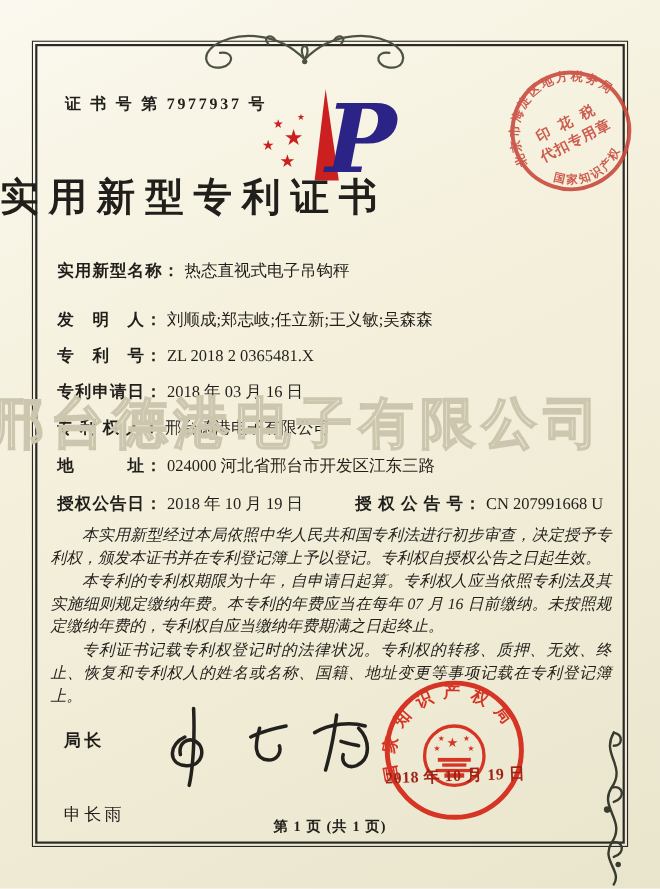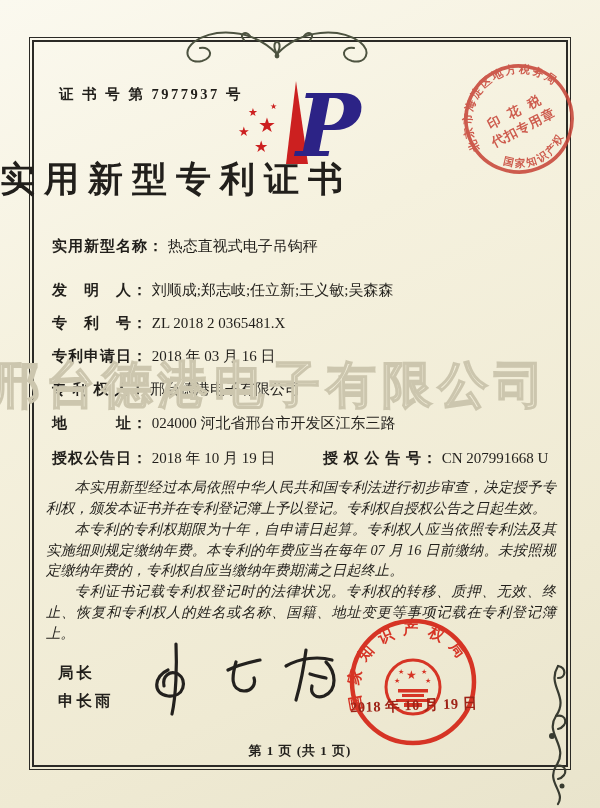--- a/index.html
+++ b/index.html
@@ -39,21 +39,21 @@
   .f-label { font-weight:bold; letter-spacing:1px;margin-top:20px; }
 
   .paras {
     left:46px; top:477px; width:510px;
     font-size:14.3px; line-height:1.46; text-align:justify;
     font-style:italic;
   }
   .paras p { text-indent:2em; margin:0; }
 
   .sig-title { left:58px; top:663px; font-size:15.5px; font-weight:bold; letter-spacing:3px; }
-  .sig-name  { left:58px; top:691px; font-size:15.5px; font-weight:bold; letter-spacing:3px; }
+  .sig-name  { left:58px; top:730px; font-size:15.5px; font-weight:normal; letter-spacing:3px; }
   .sig-script { left:138px; top:636px; width:225px; height:85px; }
 
   
   .seal-bottom { left:346px; top:615px; width:134px; height:134px; }
   .seal-date {
     left:350px; top:696px; font-size:14.5px; font-weight:bold;
     color:#9e2317; letter-spacing:.5px; transform:rotate(-2deg); z-index:6;
   }
 
   .footer { left:0; right:0; top:742px; text-align:center; font-size:13px; letter-spacing:1px;font-weight:bold; }

